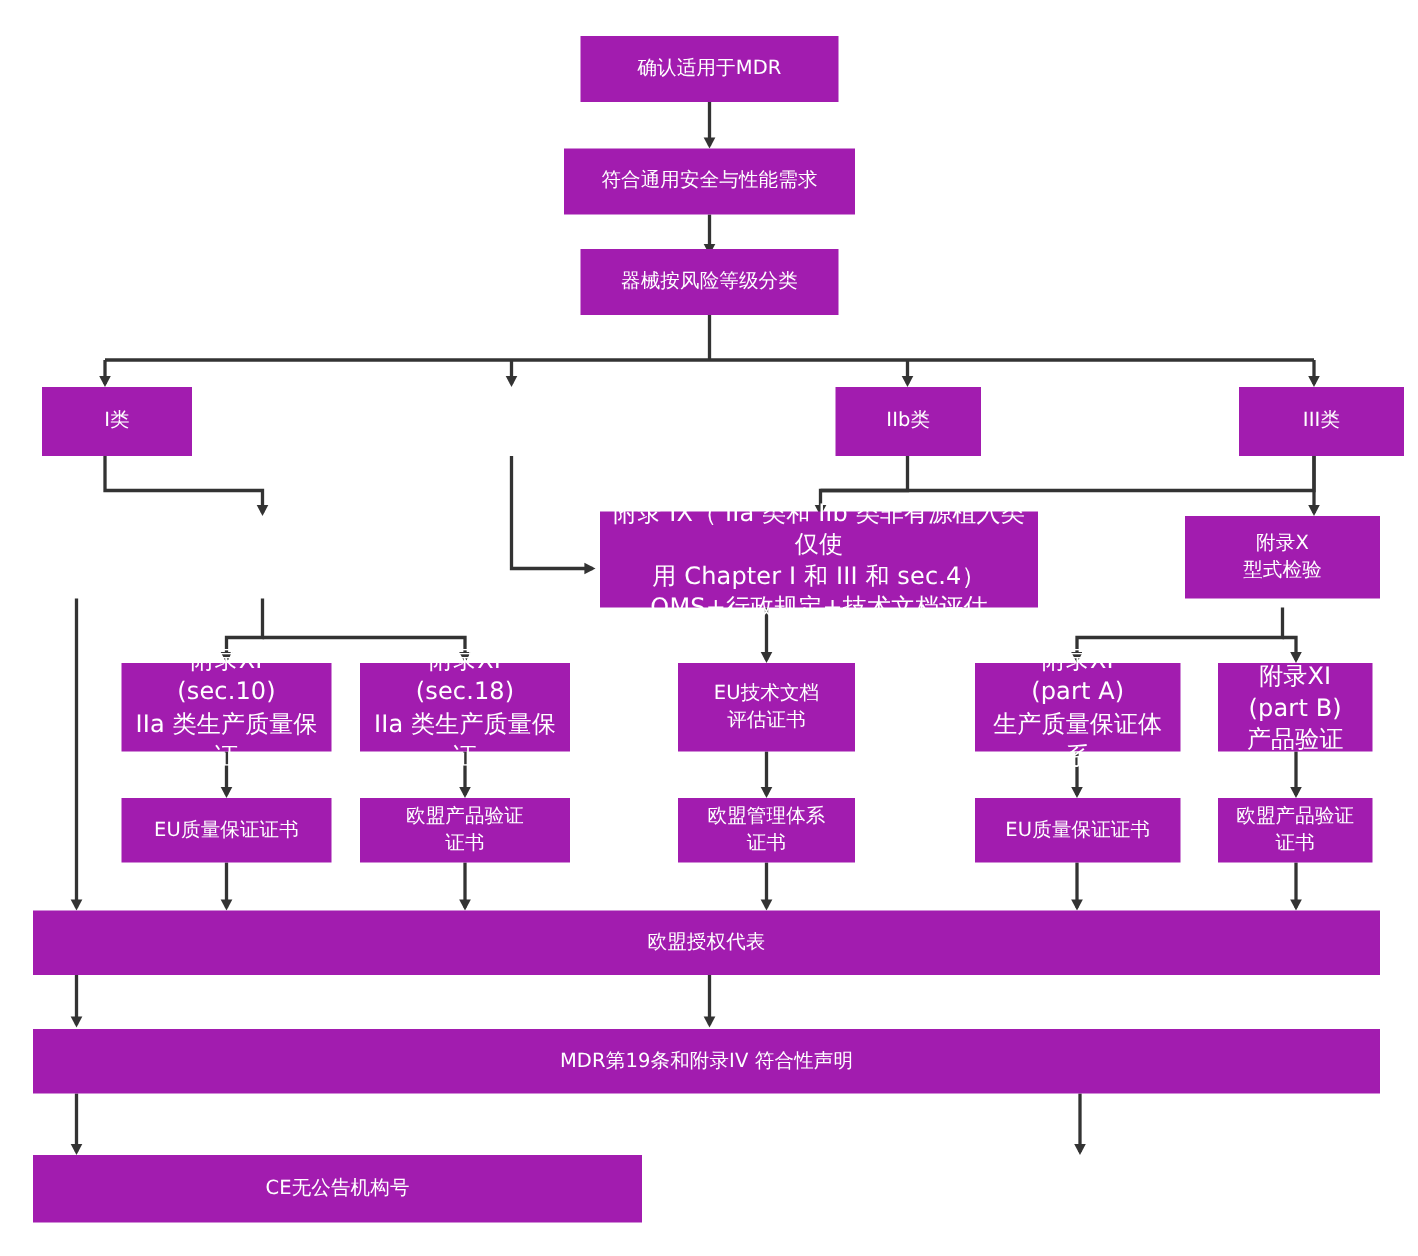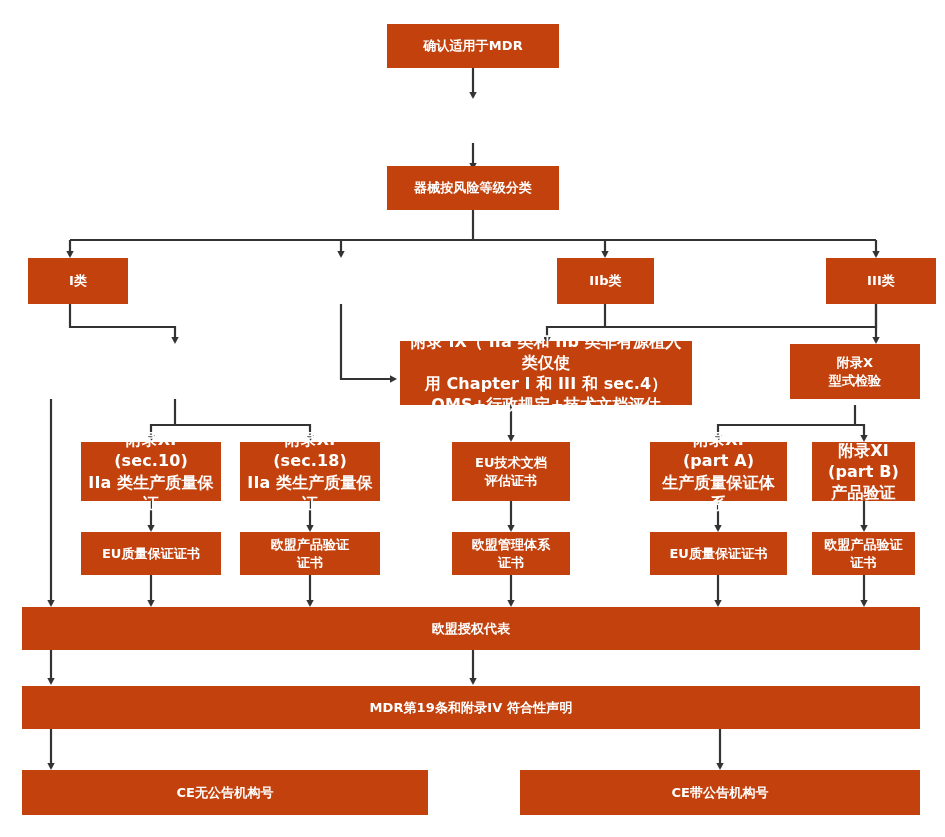--- a/index.html
+++ b/index.html
@@ -19,30 +19,30 @@
   }
   #wires {
     position: absolute;
     left: 0; top: 0;
     width: 945px;
     height: 837px;
     pointer-events: none;
   }
   .node {
     position: absolute;
-    background: #c2410c;
+    background: #a21caf;
     color: #ffffff;
     display: flex;
     align-items: center;
     justify-content: center;
     text-align: center;
     line-height: 1.32;
     padding: 2px 6px;
     white-space: pre-line;
-    font-weight: 700;
+    font-weight: 400;
     letter-spacing: 0.1px;
     z-index: 2;
   }
   .f13 { font-size: 13px; }
   .f125 { font-size: 16px; }
   .wide { font-size: 13px; text-align: center; }
 </style>
 </head>
 <body>
 
@@ -102,20 +102,21 @@
       <path d="M51,650 L51,683" marker-end="url(#ah)"></path>
       <path d="M473,650 L473,683" marker-end="url(#ah)"></path>
 
       <path d="M51,729 L51,768" marker-end="url(#ah)"></path>
       <path d="M720,729 L720,768" marker-end="url(#ah)"></path>
     </g>
   </svg>
 
   <div class="node f13" style="left:387px; top:24px; width:172px; height:44px;">确认适用于MDR</div>
 
+  <div class="node f13" style="left:376px; top:99px; width:194px; height:44px;">符合通用安全与性能需求</div>
 
   <div class="node f13" style="left:387px; top:166px; width:172px; height:44px;text-align:right;">器械按风险等级分类</div>
 
   <div class="node f13" style="left:28px; top:258px; width:100px; height:46px;">I类</div>
 
 
   <div class="node f13" style="left:557px; top:258px; width:97px; height:46px;">IIb类</div>
 
   <div class="node f13" style="left:826px; top:258px; width:110px; height:46px;">III类</div>
 
@@ -158,15 +159,14 @@
 
   <div class="node f13" style="left:812px; top:532px; width:103px; height:43px;">欧盟产品验证
 证书</div>
 
   <div class="node wide" style="left:22px; top:607px; width:898px; height:43px;">欧盟授权代表</div>
 
   <div class="node wide" style="left:22px; top:686px; width:898px; height:43px;">MDR第19条和附录IV 符合性声明</div>
 
   <div class="node wide" style="left:22px; top:770px; width:406px; height:45px;">CE无公告机构号</div>
 
-  <div class="node wide" style="left:520px; top:770px; width:400px; height:45px;">CE带公告机构号</div>
 
 </div>
 
 </body></html>

